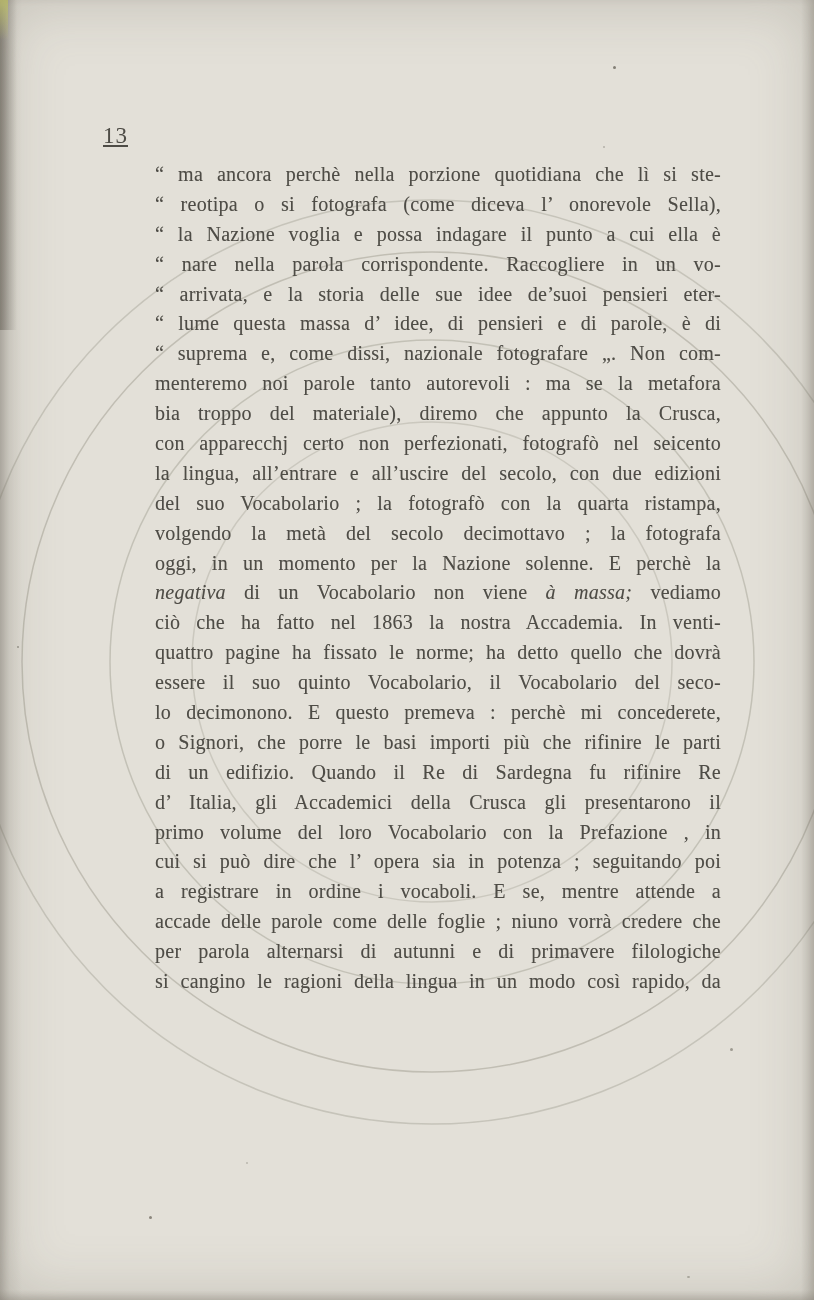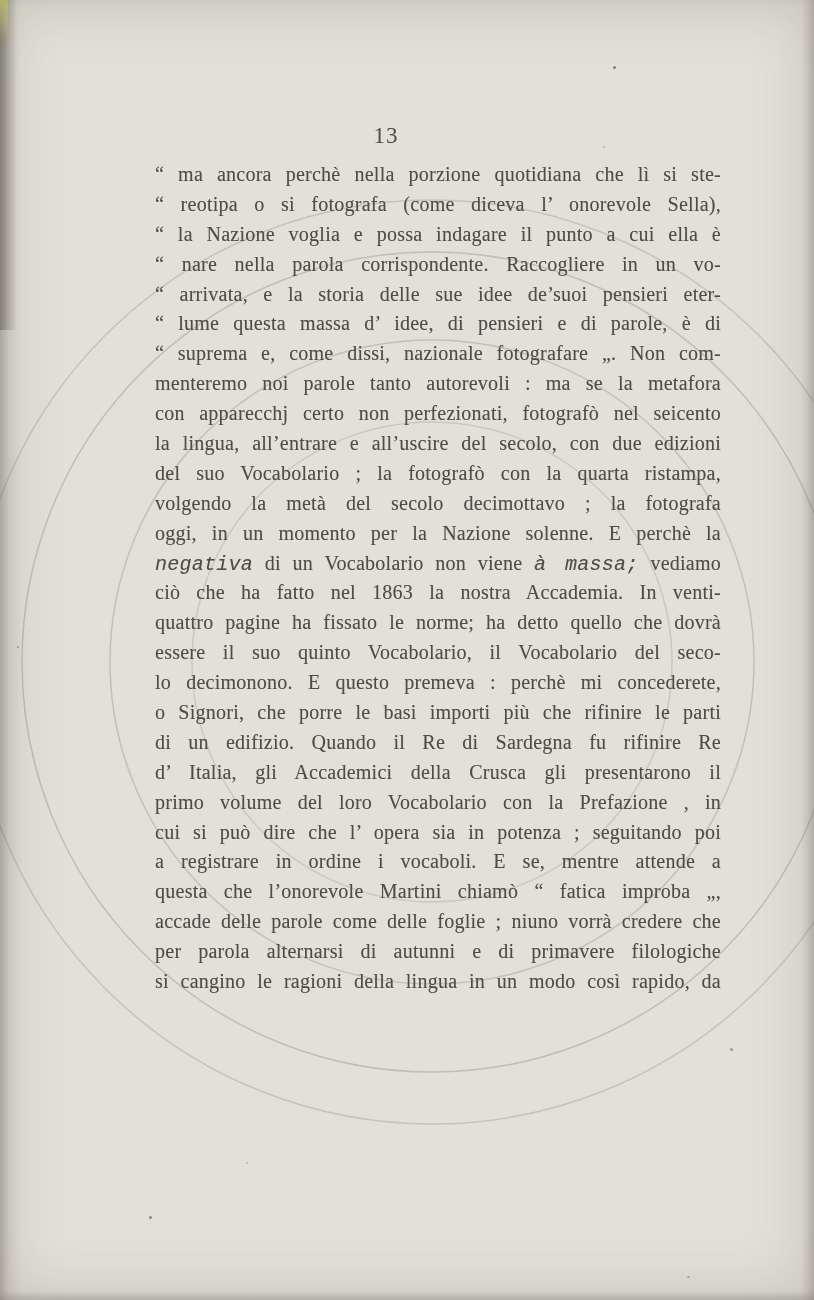--- a/index.html
+++ b/index.html
@@ -29,38 +29,39 @@
     background:linear-gradient(270deg,rgba(110,104,94,.28),rgba(110,104,94,0));}
   .edge-bottom{position:absolute;left:0;right:0;bottom:0;height:10px;pointer-events:none;
     background:linear-gradient(0deg,rgba(110,104,94,.25),rgba(110,104,94,0));}
   .corner-sliver{position:absolute;left:0;top:0;width:8px;height:40px;pointer-events:none;
     background:linear-gradient(180deg,var(--sliver,#c9cb74),rgba(201,203,116,0));}
   
   .speck{position:absolute;border-radius:50%;background:#5a564c;pointer-events:none;}
   
   .folio{
     position:absolute;top:123px;left:127px;width:566px;
-    text-align:center;font-size:23px;letter-spacing:1px;
+    text-align:left;font-size:23px;letter-spacing:1px;
     transform:translateX(-24px);
+    text-decoration:underline;
   }
   
   .textblock{
     position:absolute;top:160px;left:127px;width:566px;
     font-size:20px;line-height:29.9px;
     letter-spacing:.25px;
     text-shadow:.2px .2px 0 rgba(78,76,70,.28);
     margin-left:28px;
   }
   .line{
     text-align:justify;
     text-align-last:justify;
     height:29.9px;white-space:nowrap;
   }
   .line span{white-space:normal;}
-  .it{font-style:italic;font-family:Liberation Mono, monospace;}
+  .it{font-style:italic;}
 </style>
 </head>
 <body>
 
 <div class="page">
 
   <svg class="wm" width="814" height="1300" viewBox="0 0 814 1300" aria-hidden="true">
     <circle class="r1" cx="432" cy="662" r="240"></circle>
     <circle class="r2" cx="432" cy="662" r="322"></circle>
     <circle class="r3" cx="432" cy="662" r="410"></circle>
@@ -86,35 +87,35 @@
 
   <div class="textblock" id="textblock">
       <div class="line"><span>“ ma ancora perchè nella porzione quotidiana che lì si ste-</span></div>
       <div class="line"><span>“ reotipa o si fotografa (come diceva l’ onorevole Sella),</span></div>
       <div class="line"><span>“ la Nazione voglia e possa indagare il punto a cui ella è</span></div>
       <div class="line"><span>“ nare nella parola corrispondente. Raccogliere in un vo-</span></div>
       <div class="line"><span>“ arrivata, e la storia delle sue idee de’suoi pensieri eter-</span></div>
       <div class="line"><span>“ lume questa massa d’ idee, di pensieri e di parole, è di</span></div>
       <div class="line"><span>“ suprema e, come dissi, nazionale fotografare „. Non com-</span></div>
       <div class="line"><span>menteremo noi parole tanto autorevoli : ma se la metafora</span></div>
+      <div class="line"><span>bia troppo del materiale), diremo che appunto la Crusca,</span></div>
       <div class="line"><span>con apparecchj certo non perfezionati, fotografò nel seicento</span></div>
       <div class="line"><span>la lingua, all’entrare e all’uscire del secolo, con due edizioni</span></div>
       <div class="line"><span>del suo Vocabolario ; la fotografò con la quarta ristampa,</span></div>
       <div class="line"><span>volgendo la metà del secolo decimottavo ; la fotografa</span></div>
       <div class="line"><span>oggi, in un momento per la Nazione solenne. E perchè la</span></div>
       <div class="line"><span class="it">negativa</span><span> di un Vocabolario non viene </span><span class="it">à massa;</span><span> vediamo</span></div>
       <div class="line"><span>ciò che ha fatto nel 1863 la nostra Accademia. In venti-</span></div>
       <div class="line"><span>quattro pagine ha fissato le norme; ha detto quello che dovrà</span></div>
       <div class="line"><span>essere il suo quinto Vocabolario, il Vocabolario del seco-</span></div>
       <div class="line"><span>lo decimonono. E questo premeva : perchè mi concederete,</span></div>
       <div class="line"><span>o Signori, che porre le basi importi più che rifinire le parti</span></div>
       <div class="line"><span>di un edifizio. Quando il Re di Sardegna fu rifinire Re</span></div>
       <div class="line"><span>d’ Italia, gli Accademici della Crusca gli presentarono il</span></div>
       <div class="line"><span>primo volume del loro Vocabolario con la Prefazione , in</span></div>
       <div class="line"><span>cui si può dire che l’ opera sia in potenza ; seguitando poi</span></div>
       <div class="line"><span>a registrare in ordine i vocaboli. E se, mentre attende a</span></div>
-      <div class="line"><span>questa che l’onorevole Martini chiamò “ fatica improba „,</span></div>
       <div class="line"><span>accade delle parole come delle foglie ; niuno vorrà credere che</span></div>
       <div class="line"><span>per parola alternarsi di autunni e di primavere filologiche</span></div>
       <div class="line"><span>si cangino le ragioni della lingua in un modo così rapido, da</span></div>
     </div>
 
 </div>
 
 </body></html>

